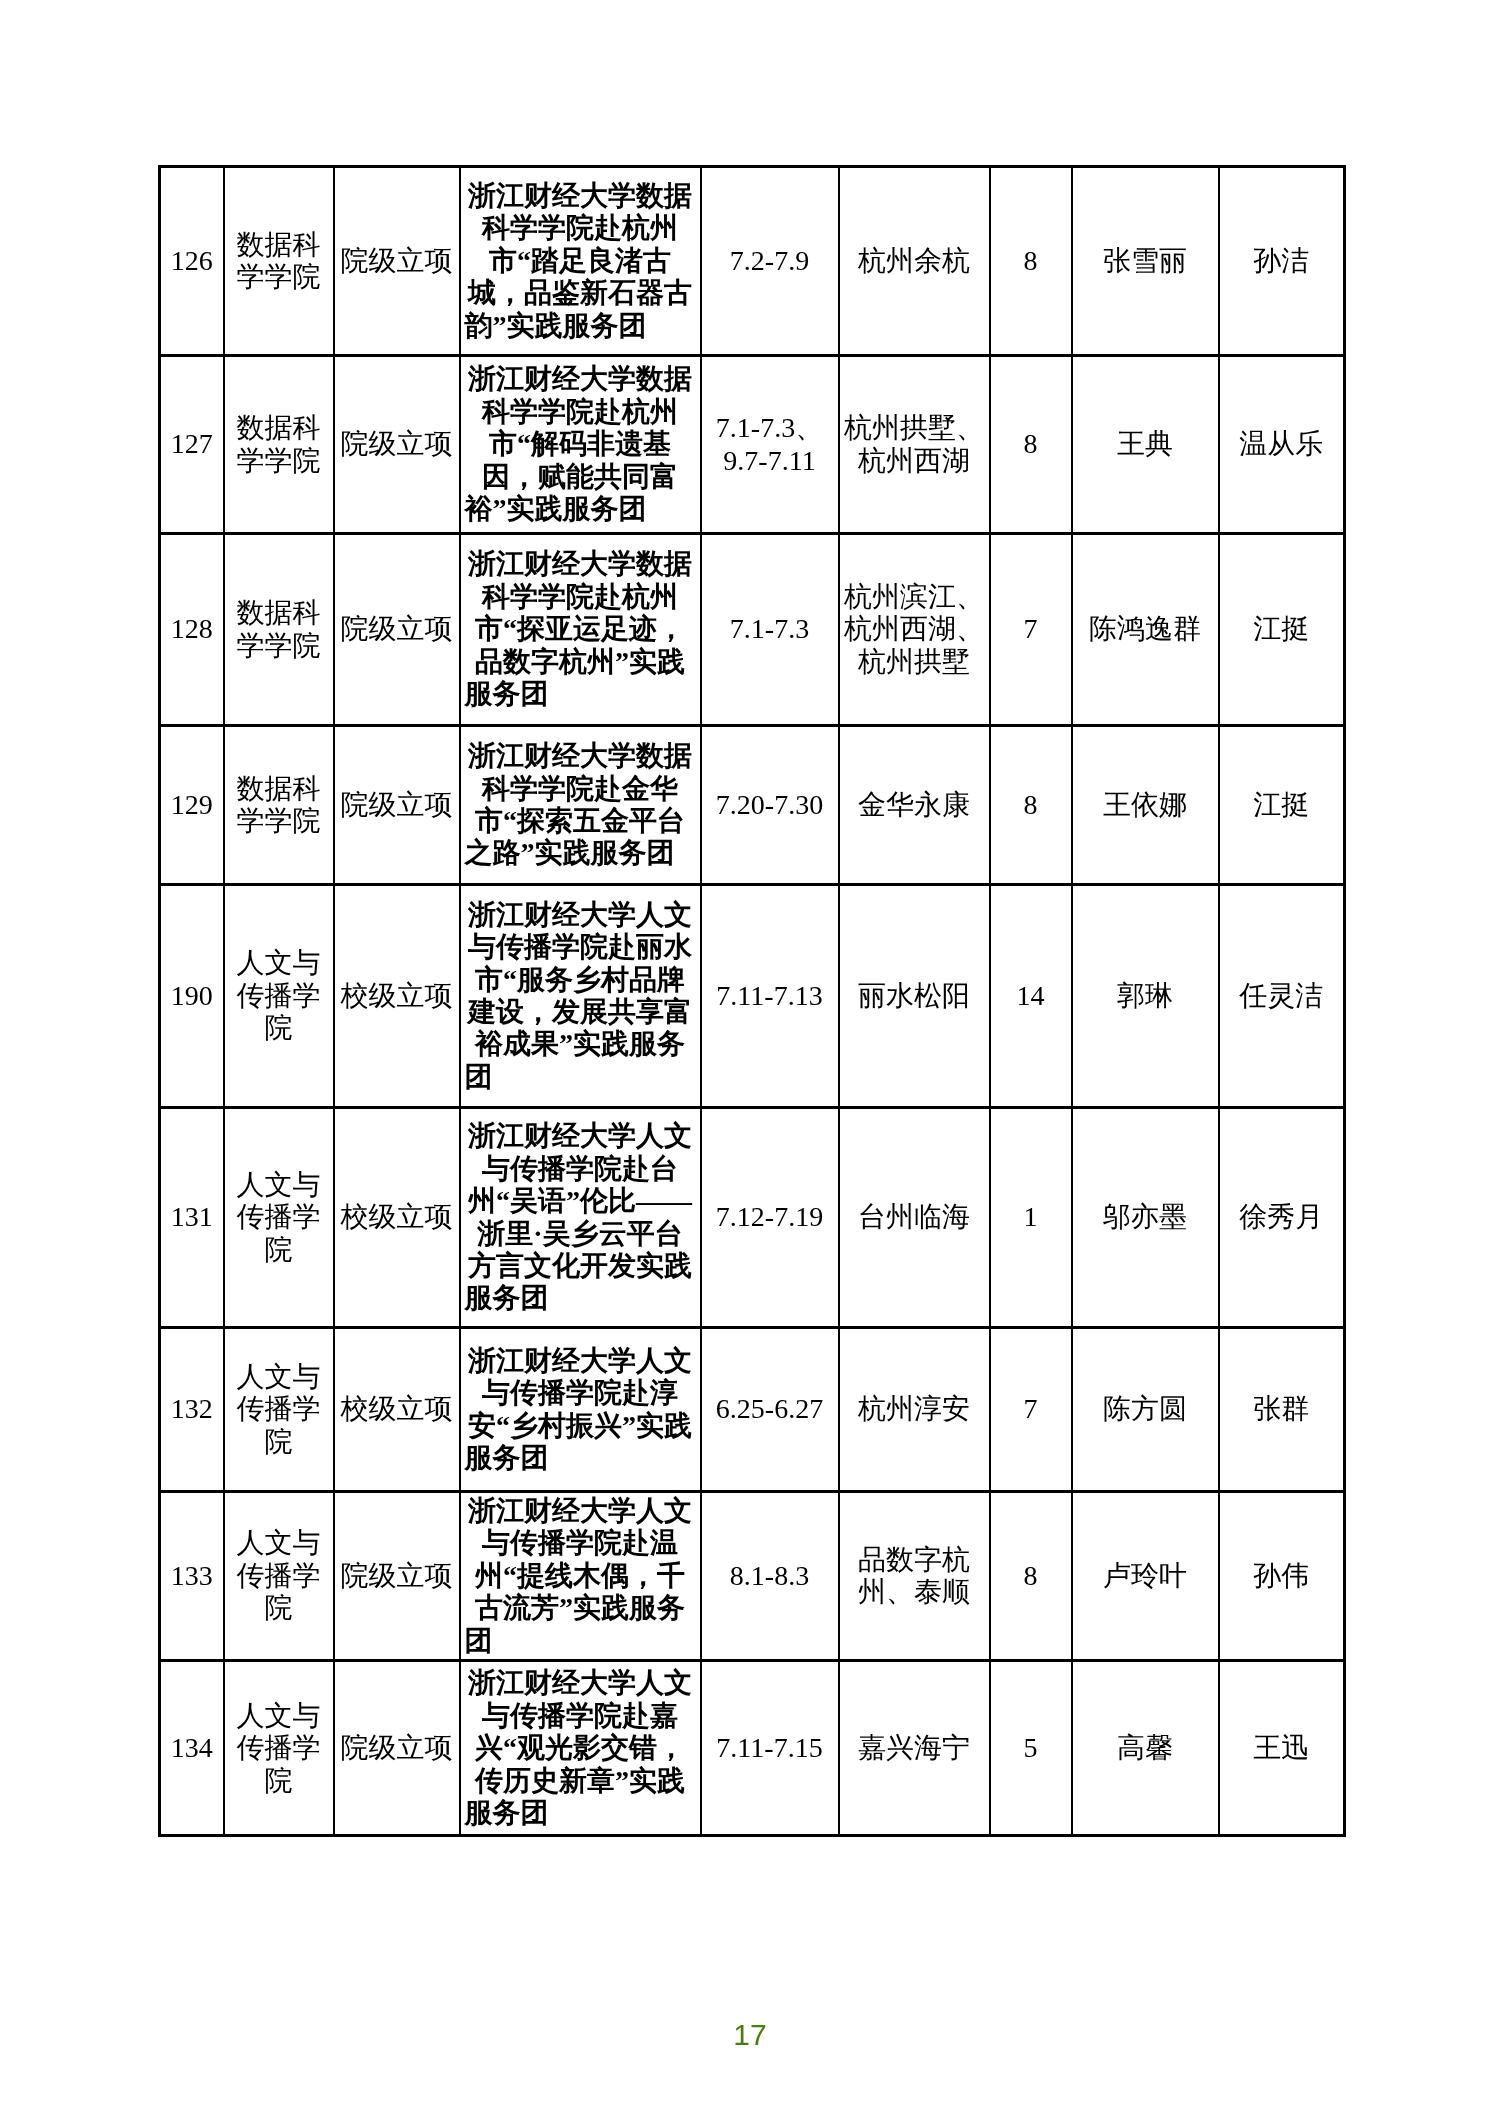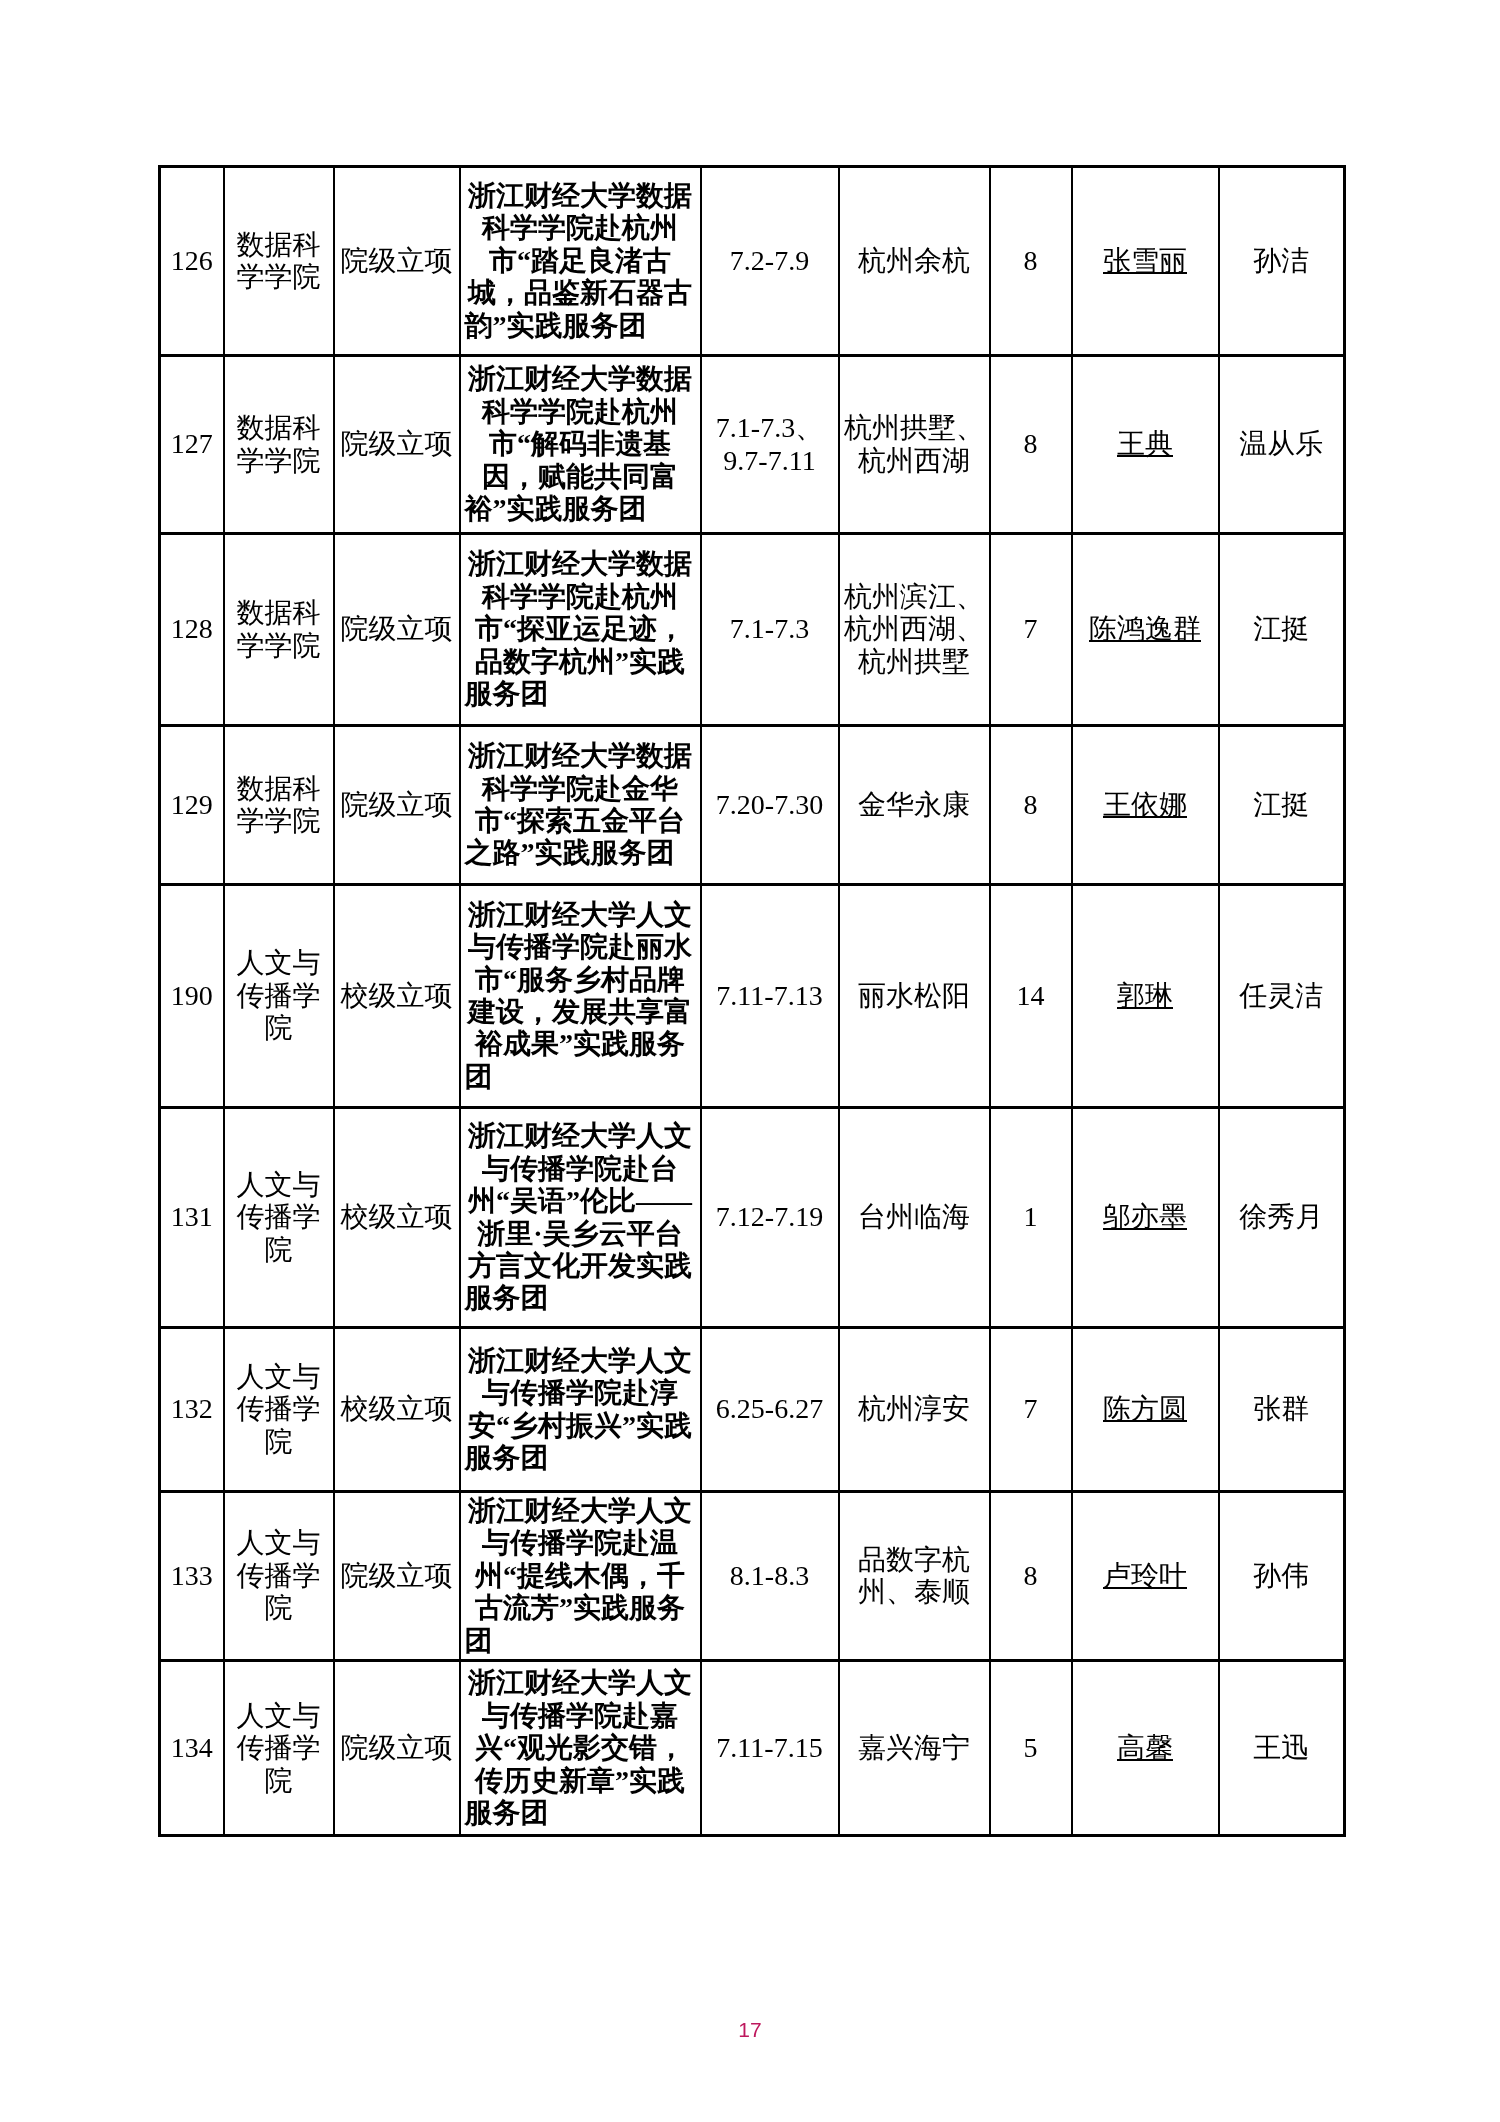--- a/index.html
+++ b/index.html
@@ -44,40 +44,40 @@
   col.c-advisor{width:126px}
   
   td.cell-college{padding:2px 6px;}
   td.cell-team{
     text-align:justify;
     text-align-last:left;
     padding:10px 6px;
     font-weight:bold;
   }
   td.cell-location{padding:2px 18px;}
-  td.cell-leader{padding:2px 22px;text-decoration:underline;}
+  td.cell-leader{padding:2px 22px;}
   td.cell-advisor{padding:2px 6px;}
   
   tbody tr:nth-child(1){height:189px}
   tbody tr:nth-child(2){height:178px}
   tbody tr:nth-child(3){height:192px}
   tbody tr:nth-child(4){height:159px}
   tbody tr:nth-child(5){height:223px}
   tbody tr:nth-child(6){height:220px}
   tbody tr:nth-child(7){height:164px}
   tbody tr:nth-child(8){height:150px}
   tbody tr:nth-child(9){height:175px}
   .page-number{
     position:absolute;
     left:0;right:0;
     top:2018px;
     text-align:center;
     font-family:"Liberation Sans", sans-serif;
-    font-size:21px;
-    color:#be185d;
+    font-size:30px;
+    color:#4d7c0f;
   }
 </style>
 </head>
 <body>
 
 <div class="page">
 
   <table class="doc-table">
     <colgroup>
       <col class="c-num">

